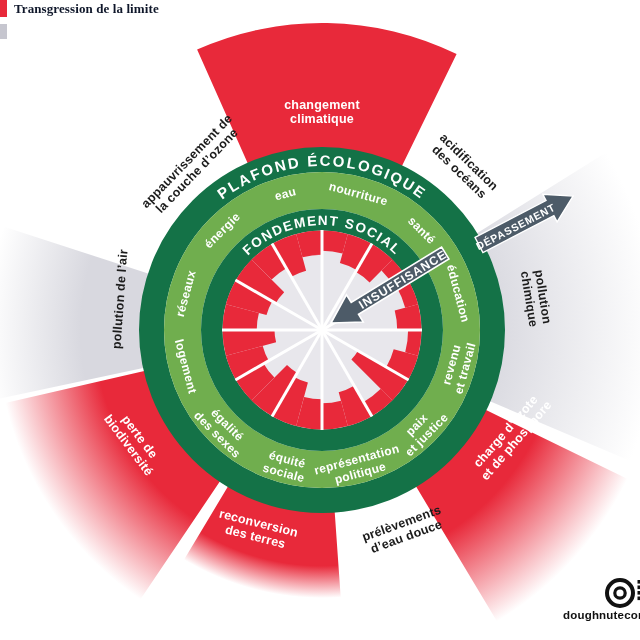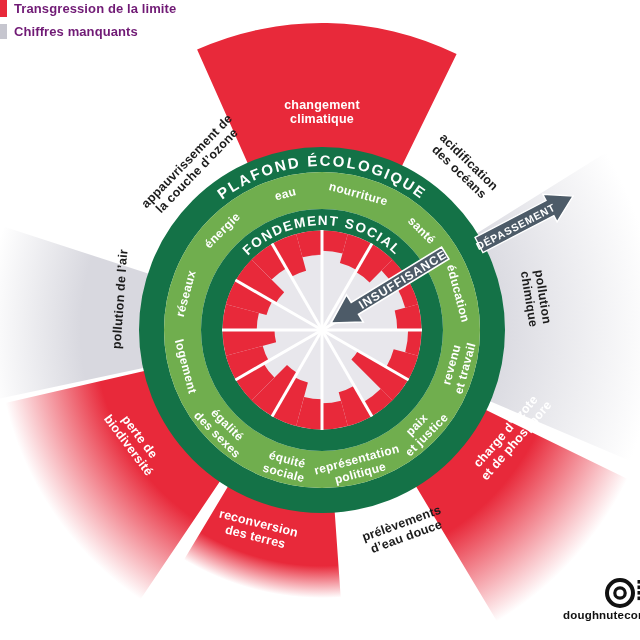--- a/index.html
+++ b/index.html
@@ -9,21 +9,21 @@
     font-family:"Liberation Sans",sans-serif;
   }
   .stage{position:absolute;inset:0;}
   svg text{font-family:"Liberation Sans",sans-serif;}
 
   
   .legend{position:absolute;left:0;top:59;}
   .legend-row{display:flex;align-items:center;margin-bottom:7px;}
   .chip{display:inline-block;width:7px;height:17px;background:#e8293a;}
   .chip-gray{height:15px;background:#c6c6cf;}
-  .legend-label{margin-left:7px;font-size:13px;font-weight:bold;color:#701a75;letter-spacing:.1px;}
+  .legend-label{margin-left:7px;font-size:13px;font-weight:bold;color:#0f172a;letter-spacing:.1px;font-family:Liberation Serif, serif;}
 
   
   .ring-text{fill:#ffffff;font-weight:bold;}
   .ring-text.ceiling{font-size:15px;letter-spacing:2px;}
   .ring-text.foundation{font-size:13.5px;letter-spacing:1.5px;}
 
   .arrow-text{fill:#ffffff;font-weight:bold;text-anchor:middle;}
 
   
   .brand{position:absolute;left:596px;top:571px;width:44px;height:70px;}
@@ -35,21 +35,20 @@
 
 <div class="stage">
 
   <div class="legend">
     <div class="legend-row">
       <span class="chip" style="background: rgb(232, 41, 58);"></span>
       <span class="legend-label">Transgression de la limite</span>
     </div>
     <div class="legend-row">
       <span class="chip chip-gray" style="background: rgb(198, 198, 207);"></span>
-      <span class="legend-label">Chiffres manquants</span>
     </div>
   </div>
 
   <svg id="chart" width="640" height="640" viewBox="0 0 640 640">
     <defs id="defs">
       <path id="arc-ceiling" d="M169.9,268.6 A164,164 0 0 1 474.1,268.6"></path>
       <path id="arc-foundation" d="M229.3,280.8 A105,105 0 0 1 414.7,280.8"></path>
     <radialGradient id="grad-pollution-chimique" gradientUnits="userSpaceOnUse" cx="322" cy="330" r="335">
           <stop offset="0" stop-color="#d8d8df"></stop>
           <stop offset="0.5" stop-color="#d8d8df"></stop>

